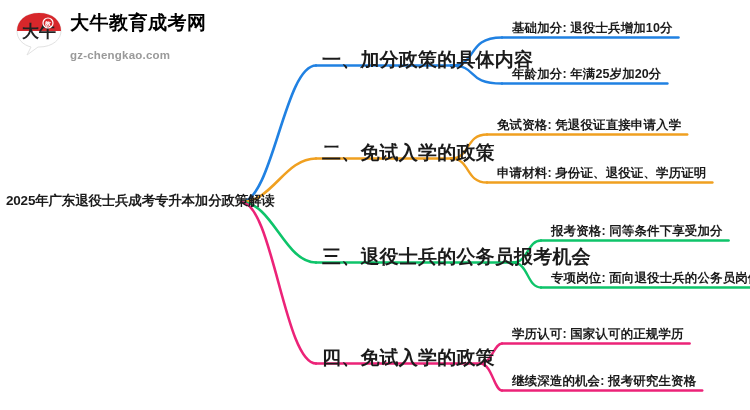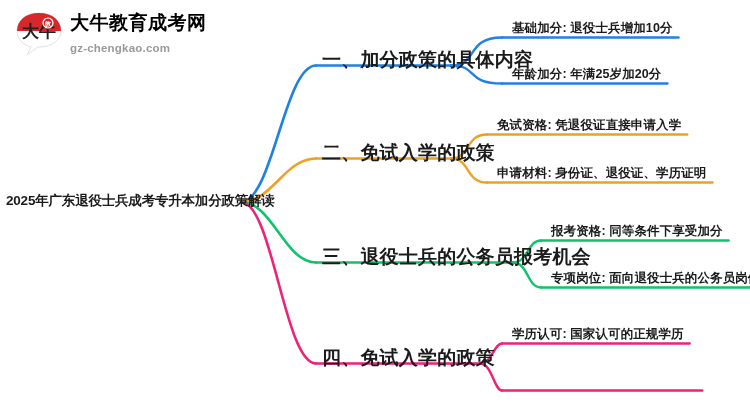--- a/index.html
+++ b/index.html
@@ -46,21 +46,21 @@
     letter-spacing: 0.5px;
     line-height: 22px;
     white-space: nowrap;
   }
   #site-logo .logo-sub {
     font-size: 11.5px;
     font-weight: bold;
     color: #9a9a9a;
     letter-spacing: 0.2px;
     line-height: 16px;
-    margin-top: 6px;
+    margin-top: 13px;
     white-space: nowrap;
   }
 
   
   #mindmap-connectors {
     position: absolute;
     left: 0;
     top: 0;
     width: 750px;
     height: 410px;
@@ -146,14 +146,15 @@
   <div class="node-label branch-label" style="left:322px; top:143px;">二、免试入学的政策</div>
   <div class="node-label leaf-label" style="left:497px; top:119px;">免试资格: 凭退役证直接申请入学</div>
   <div class="node-label leaf-label" style="left:497px; top:167px;">申请材料: 身份证、退役证、学历证明</div>
 
   <div class="node-label branch-label" style="left:322px; top:247px;">三、退役士兵的公务员报考机会</div>
   <div class="node-label leaf-label" style="left:551px; top:225px;">报考资格: 同等条件下享受加分</div>
   <div class="node-label leaf-label" style="left:551px; top:272px;">专项岗位: 面向退役士兵的公务员岗位</div>
 
   <div class="node-label branch-label" style="left:322px; top:348px;">四、免试入学的政策</div>
   <div class="node-label leaf-label" style="left:512px; top:328px;">学历认可: 国家认可的正规学历</div>
+  <div class="node-label leaf-label" style="left:512px; top:375px;">继续深造的机会: 报考研究生资格</div>
 
 </div>
 
 </body></html>

